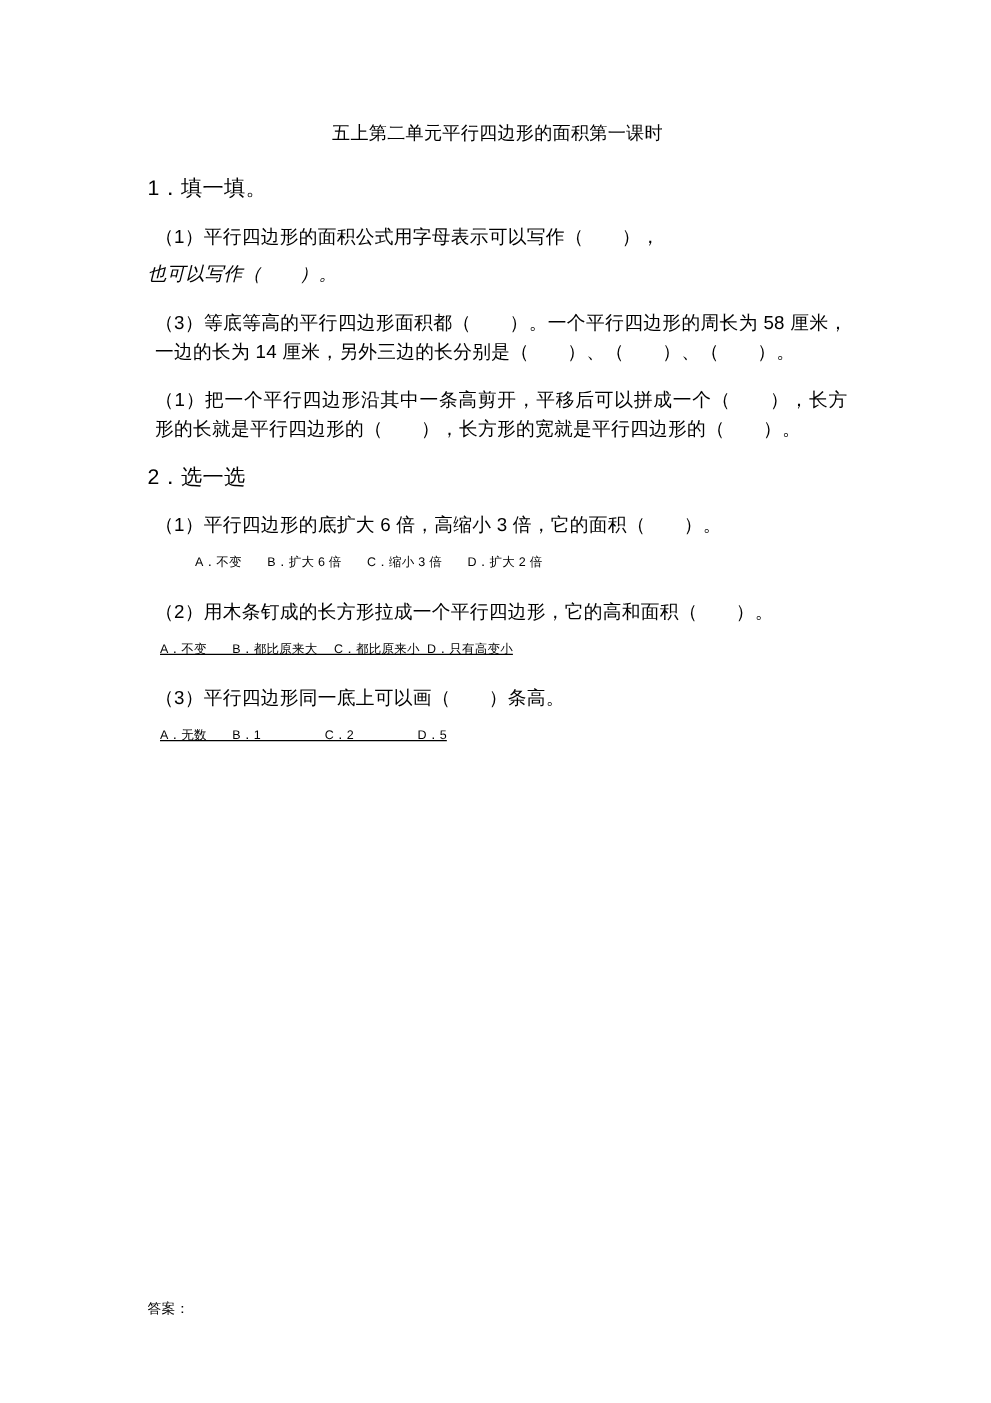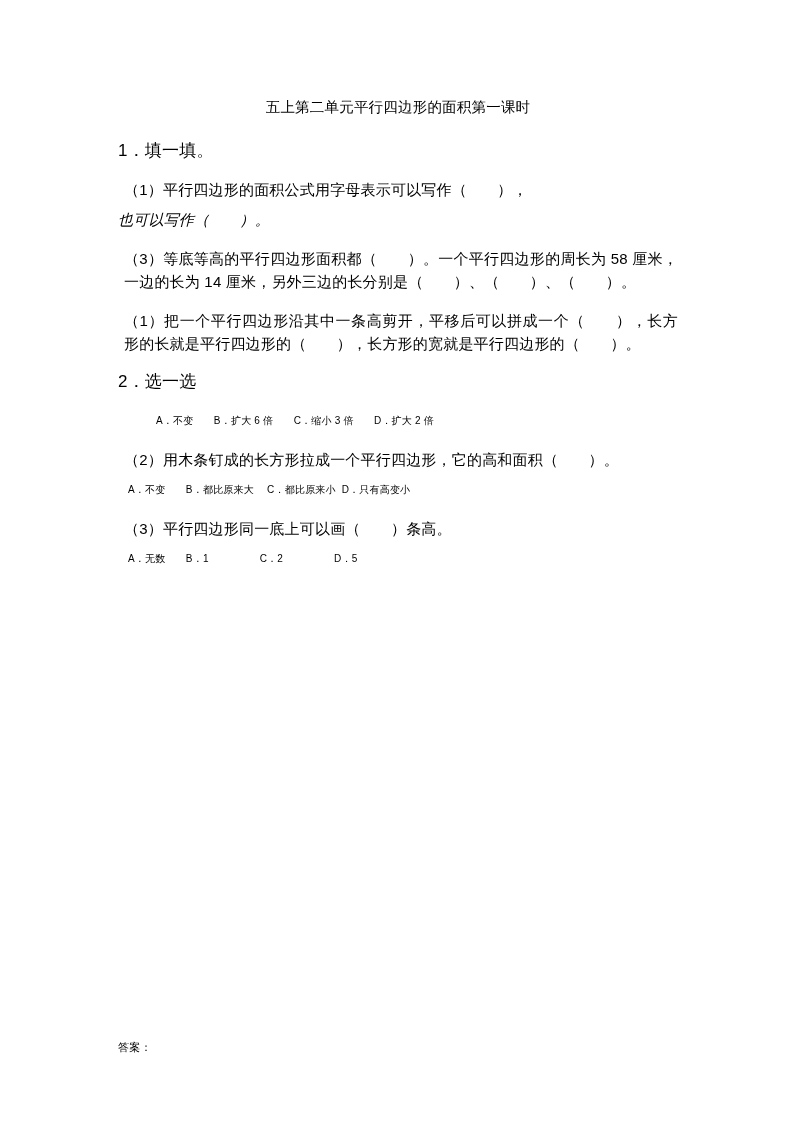--- a/index.html
+++ b/index.html
@@ -61,20 +61,21 @@
   .options {
     font-size: 10px;
     line-height: 23px;
     margin: 0 0 16px 0;
     padding-left: 38px;
     letter-spacing: 0.2px;
     white-space: pre;
   }
   .options.pad-small {
     padding-left: 10px;
+    text-decoration: underline;
   }
   .answer {
     position: absolute;
     left: 118px;
     top: 992px;
     font-size: 11px;
     line-height: 22px;
     letter-spacing: 0.2px;
     margin-top: 44px;
   }
@@ -89,20 +90,21 @@
 
     <div class="sec-head">1．填一填。</div>
 
     <div class="para indent tight">（1）平行四边形的面积公式用字母表示可以写作（　　），</div>
     <div class="para wrapline">也可以写作（　　）。</div>
     <div class="para indent">（3）等底等高的平行四边形面积都（　　）。一个平行四边形的周长为 58 厘米，一边的长为 14 厘米，另外三边的长分别是（　　）、（　　）、（　　）。</div>
     <div class="para indent">（1）把一个平行四边形沿其中一条高剪开，平移后可以拼成一个（　　），长方形的长就是平行四边形的（　　），长方形的宽就是平行四边形的（　　）。</div>
 
     <div class="sec-head">2．选一选</div>
 
+    <div class="para indent tight">（1）平行四边形的底扩大 6 倍，高缩小 3 倍，它的面积（　　）。</div>
     <div class="options">A．不变　　B．扩大 6 倍　　C．缩小 3 倍　　D．扩大 2 倍</div>
 
     <div class="para indent tight">（2）用木条钉成的长方形拉成一个平行四边形，它的高和面积（　　）。</div>
     <div class="options pad-small">A．不变　　B．都比原来大　 C．都比原来小  D．只有高变小</div>
 
     <div class="para indent tight">（3）平行四边形同一底上可以画（　　）条高。</div>
     <div class="options pad-small">A．无数　　B．1　　　　　C．2　　　　　D．5</div>
 
   </div>
 

